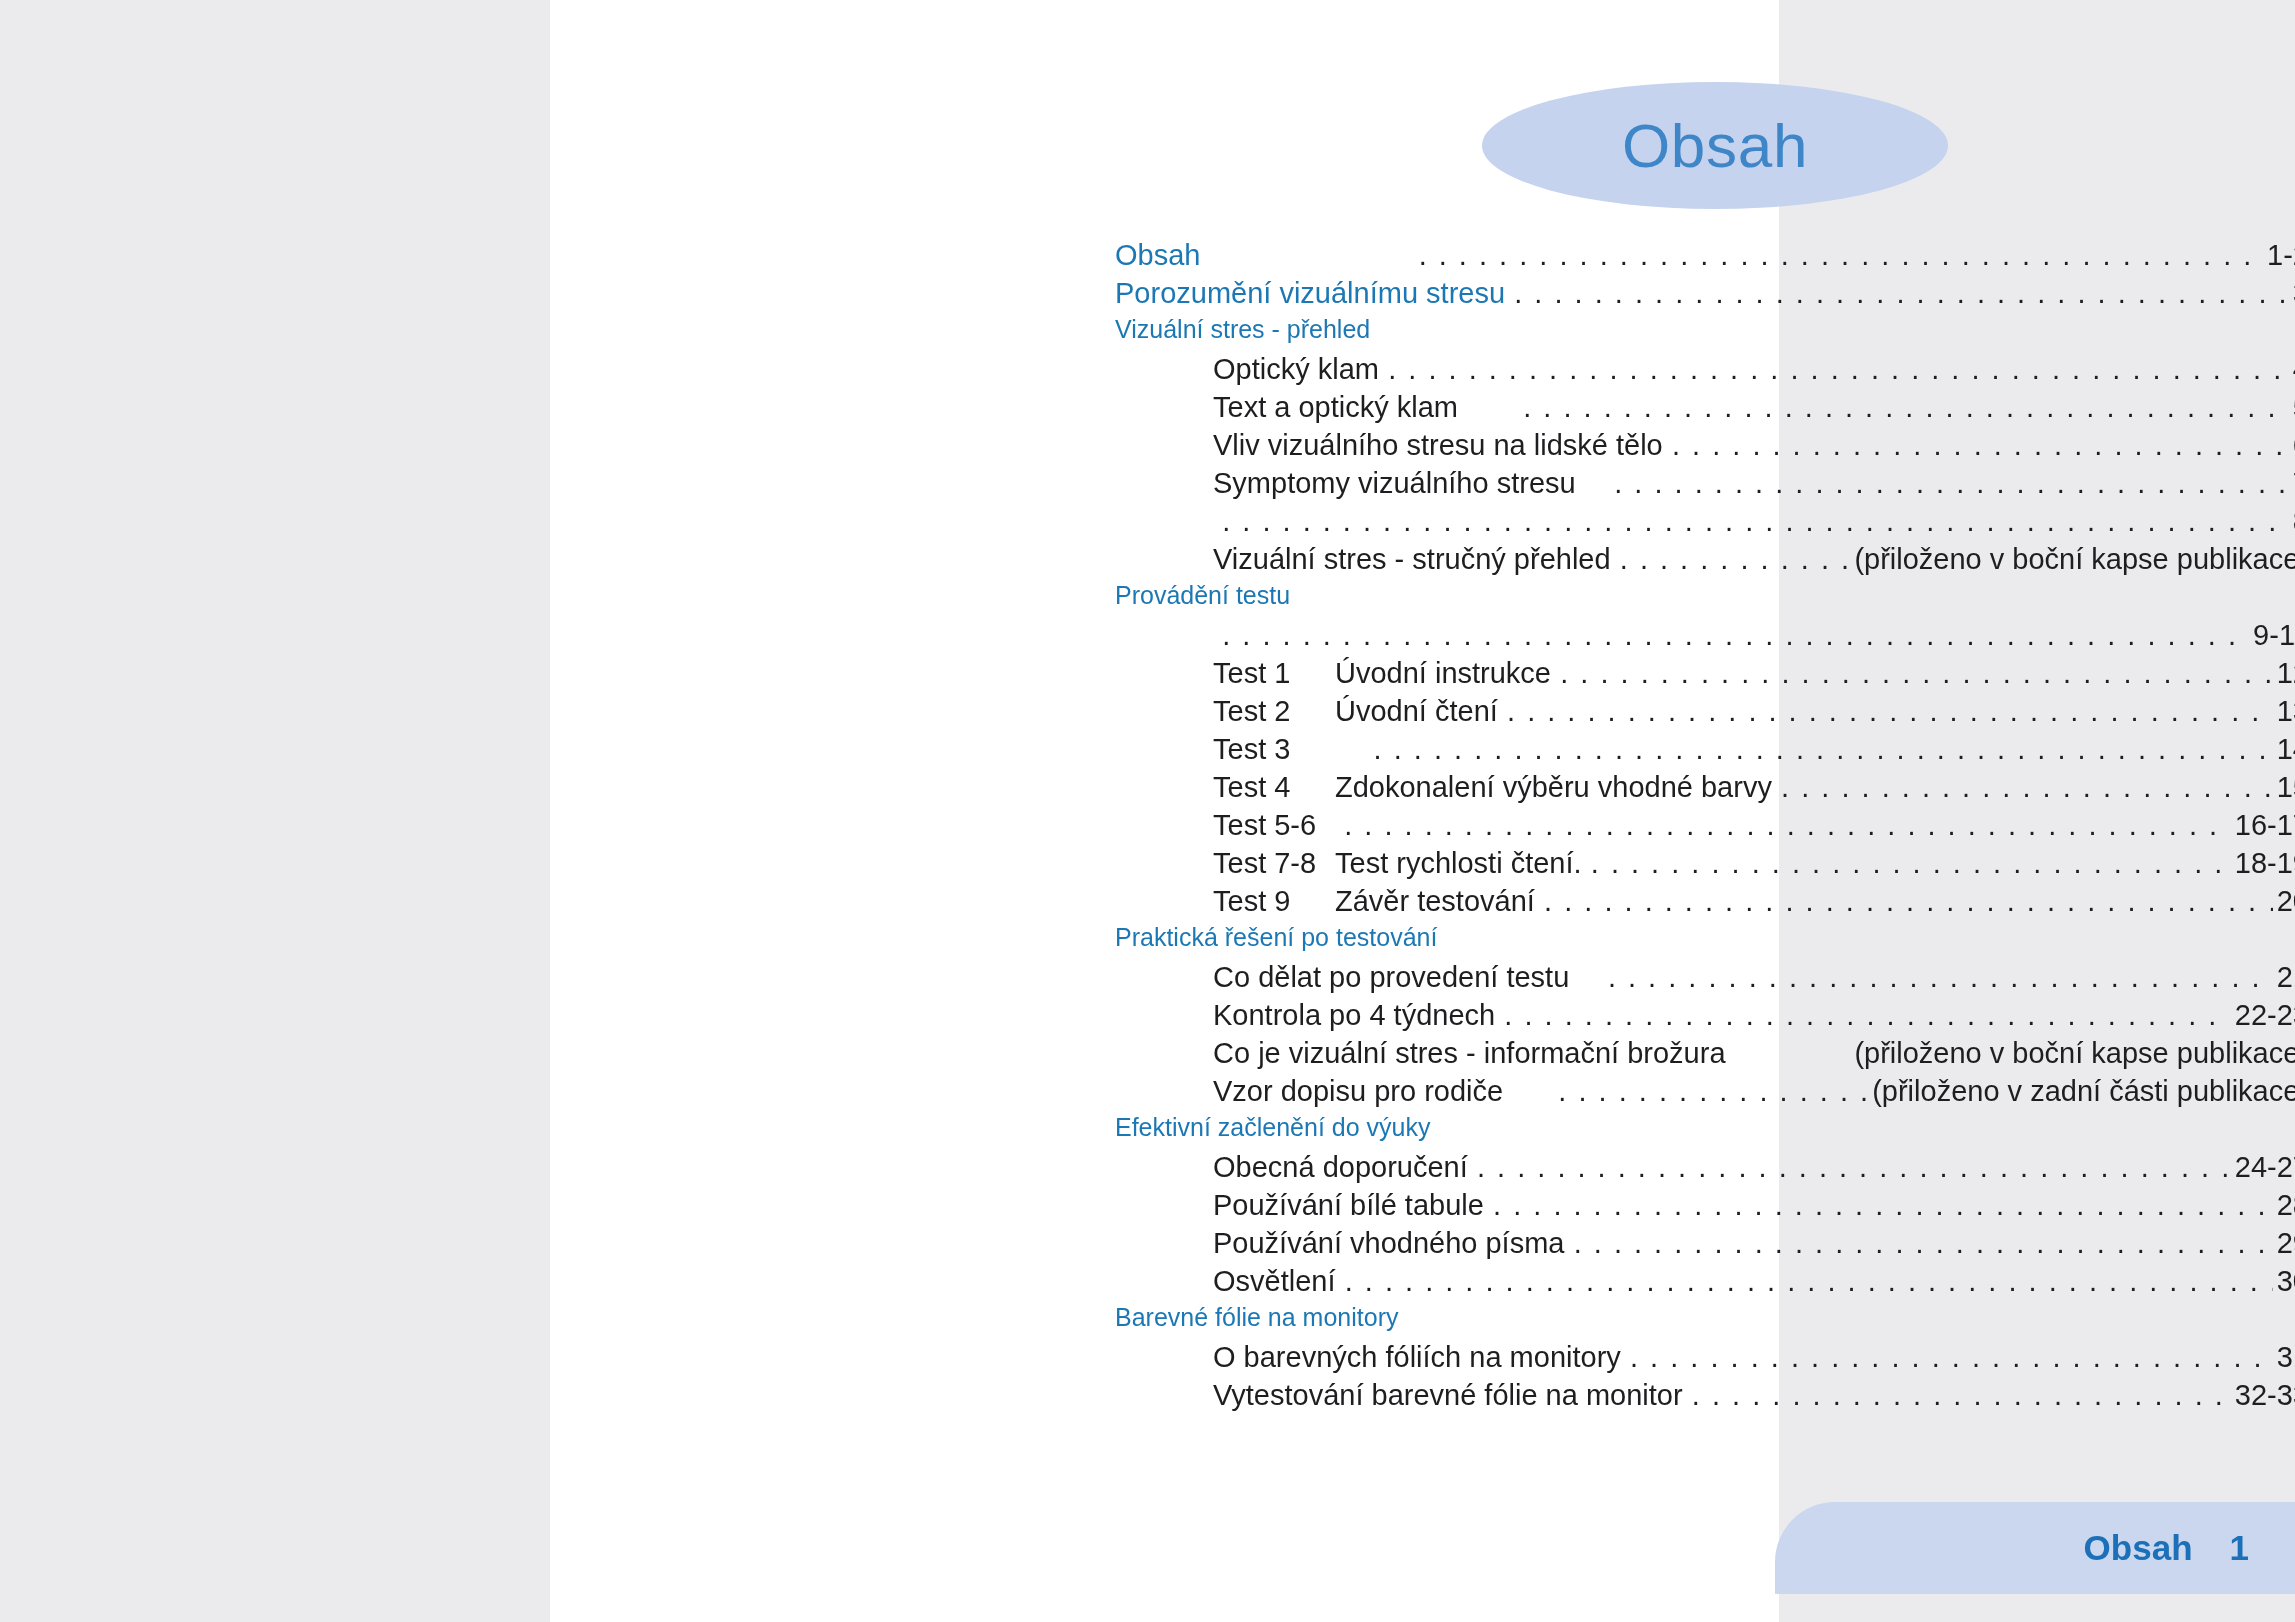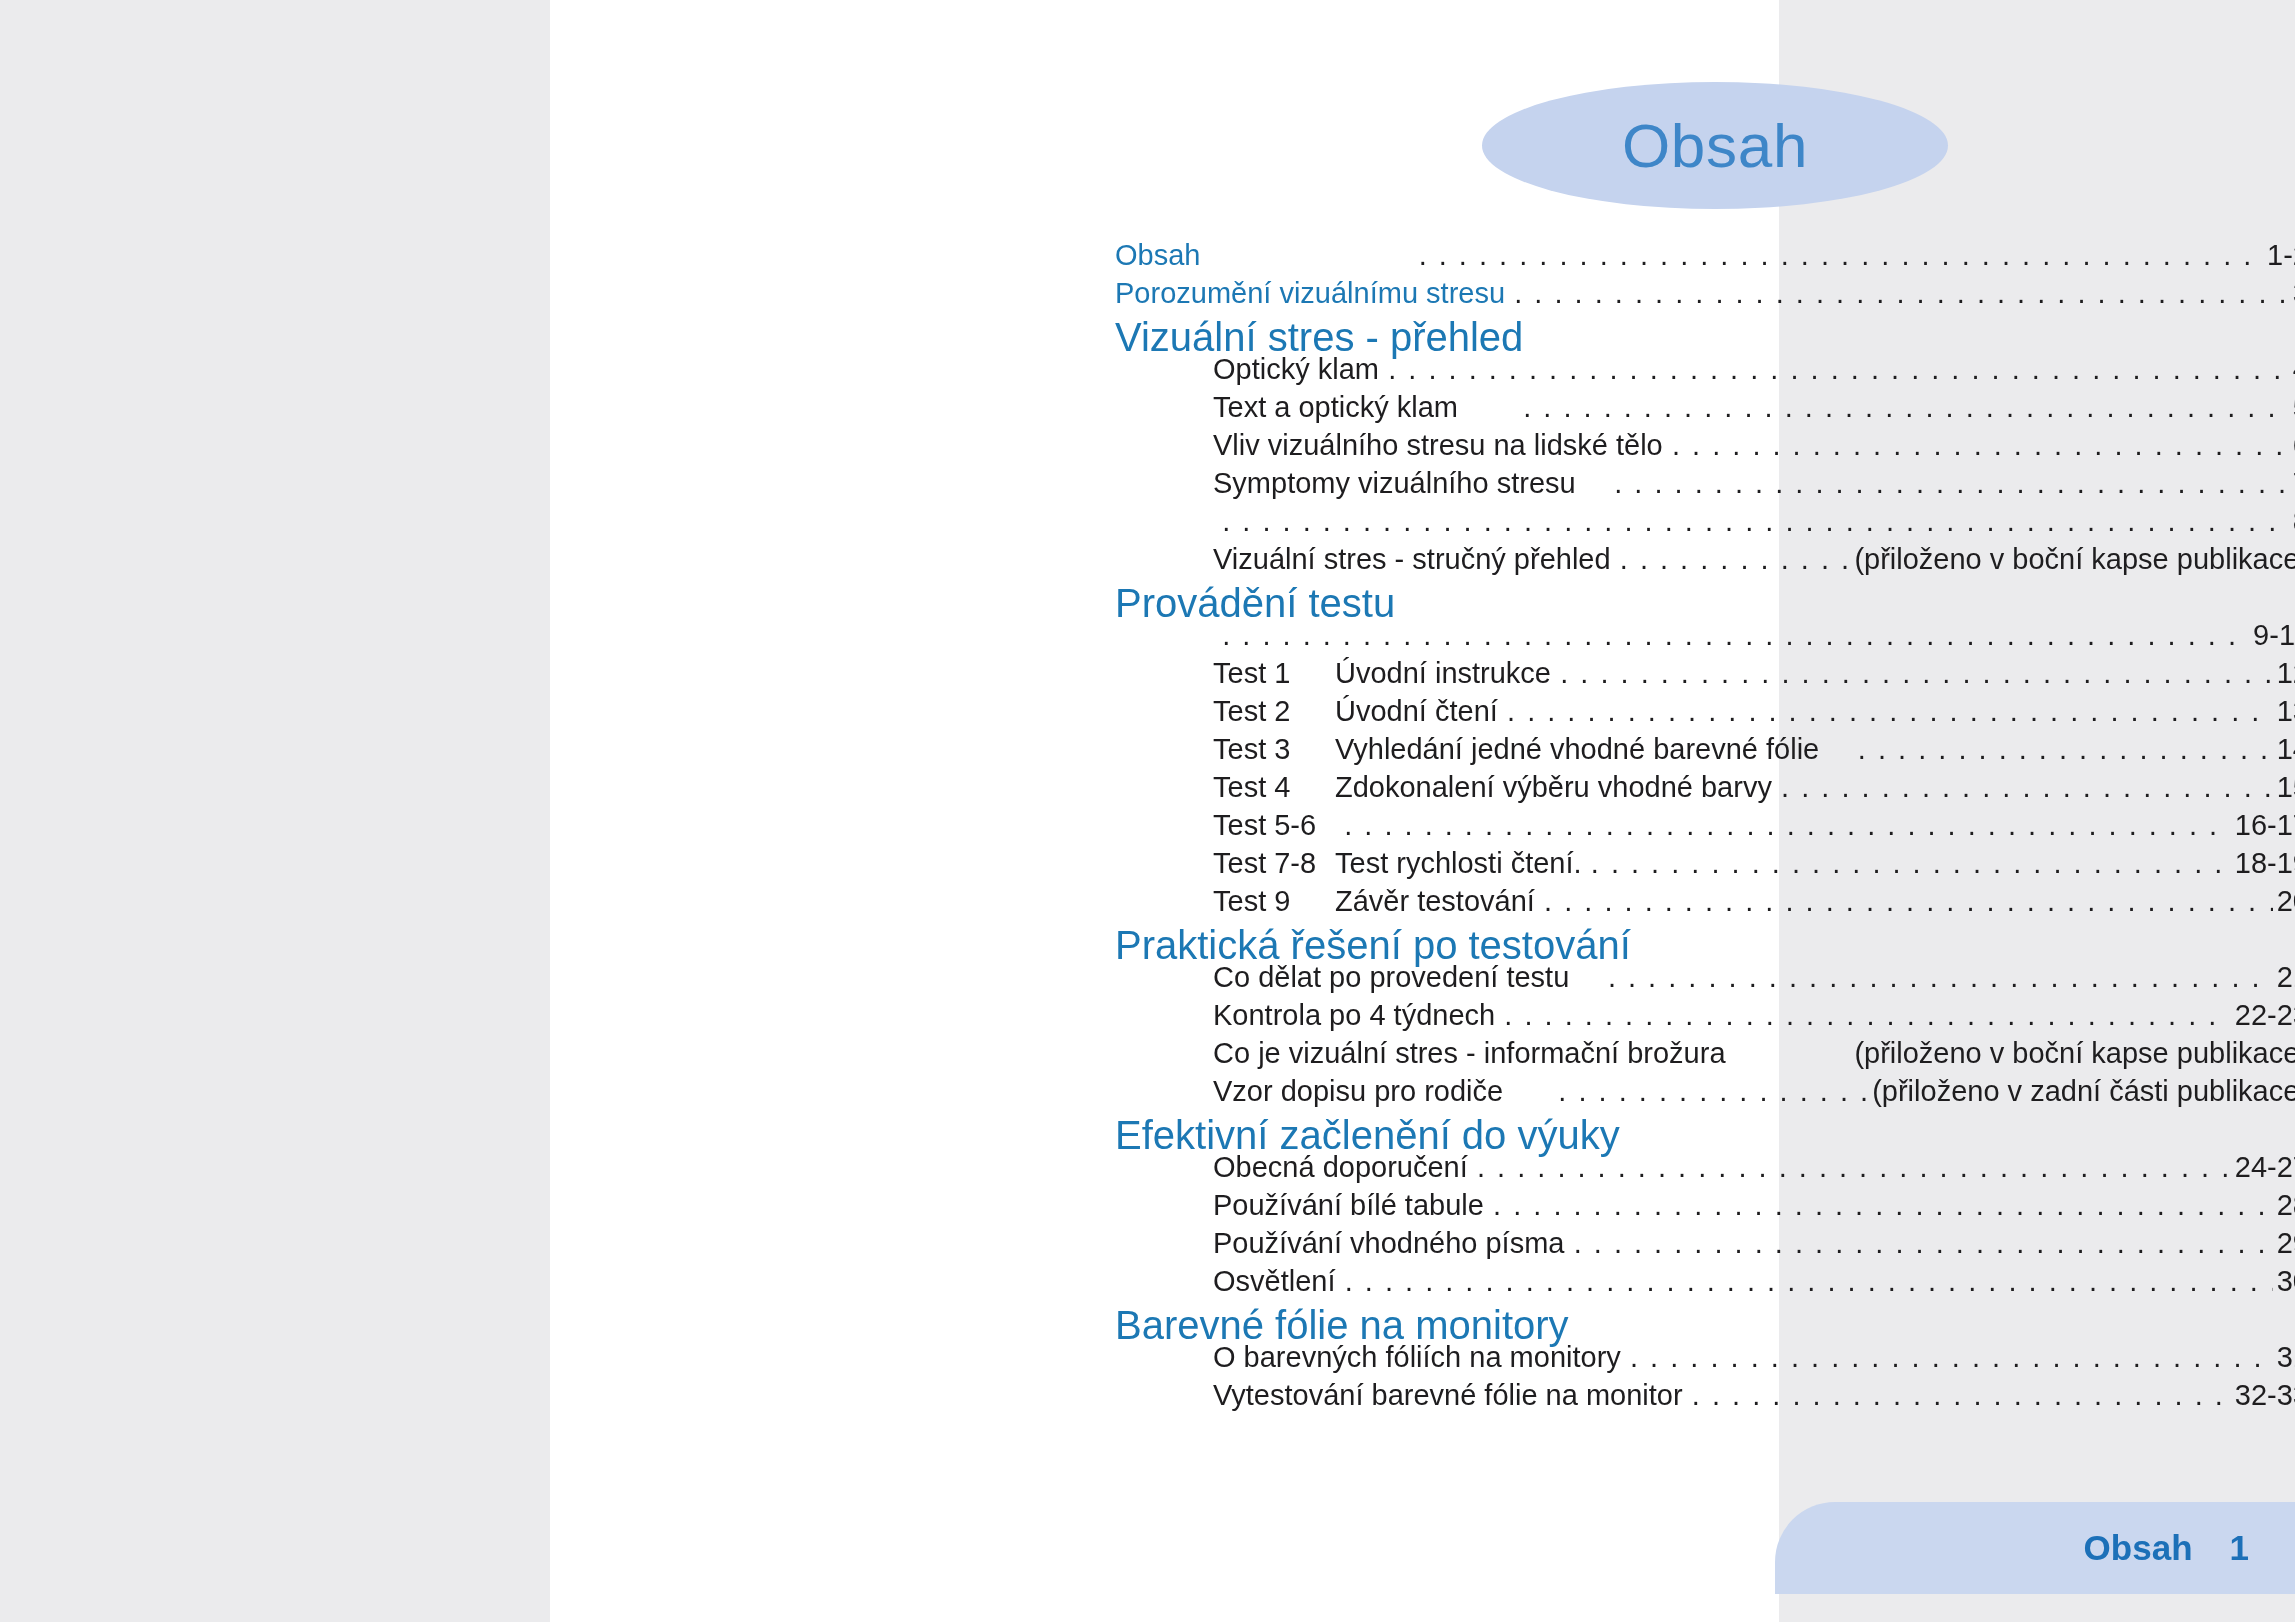--- a/index.html
+++ b/index.html
@@ -41,21 +41,21 @@
     font-size: 29px;
   }
   .row {
     height: 38px;
     display: flex;
     align-items: baseline;
     white-space: nowrap;
   }
   .row.heading .hlabel {
     color: #1c78b4;
-    font-size: 40px;
+    font-size: 25px;
   }
   .row.item.blue .label { color: #1c78b4; }
   .row.item.indent { padding-left: 98px; }
   .test {
     flex: 0 0 122px;
     width: 122px;
   }
   .label { flex: 0 0 auto; }
   .dots {
     flex: 1 1 0;
@@ -162,21 +162,20 @@
           <span class="pagenum">12</span>
         </div>
         <div class="row item indent">
           <span class="test">Test 2</span>
           <span class="label">Úvodní čtení</span>
           <span class="dots">. . . . . . . . . . . . . . . . . . . . . . . . . . . . . . . . . . . . . . . . . . . . . . . . . . . . . . . . . . . . . . . . . . . . . . . . . . . . . . . . . . . . . . . . . . </span>
           <span class="pagenum">13</span>
         </div>
         <div class="row item indent">
           <span class="test">Test 3</span>
-          <span class="label">Vyhledání jedné vhodné barevné fólie</span>
           <span class="dots">. . . . . . . . . . . . . . . . . . . . . . . . . . . . . . . . . . . . . . . . . . . . . . . . . . . . . . . . . . . . . . . . . . . . . . . . . . . . . . . . . . . . . . . . . . </span>
           <span class="pagenum">14</span>
         </div>
         <div class="row item indent">
           <span class="test">Test 4</span>
           <span class="label">Zdokonalení výběru vhodné barvy</span>
           <span class="dots">. . . . . . . . . . . . . . . . . . . . . . . . . . . . . . . . . . . . . . . . . . . . . . . . . . . . . . . . . . . . . . . . . . . . . . . . . . . . . . . . . . . . . . . . . . </span>
           <span class="pagenum">15</span>
         </div>
         <div class="row item indent">

